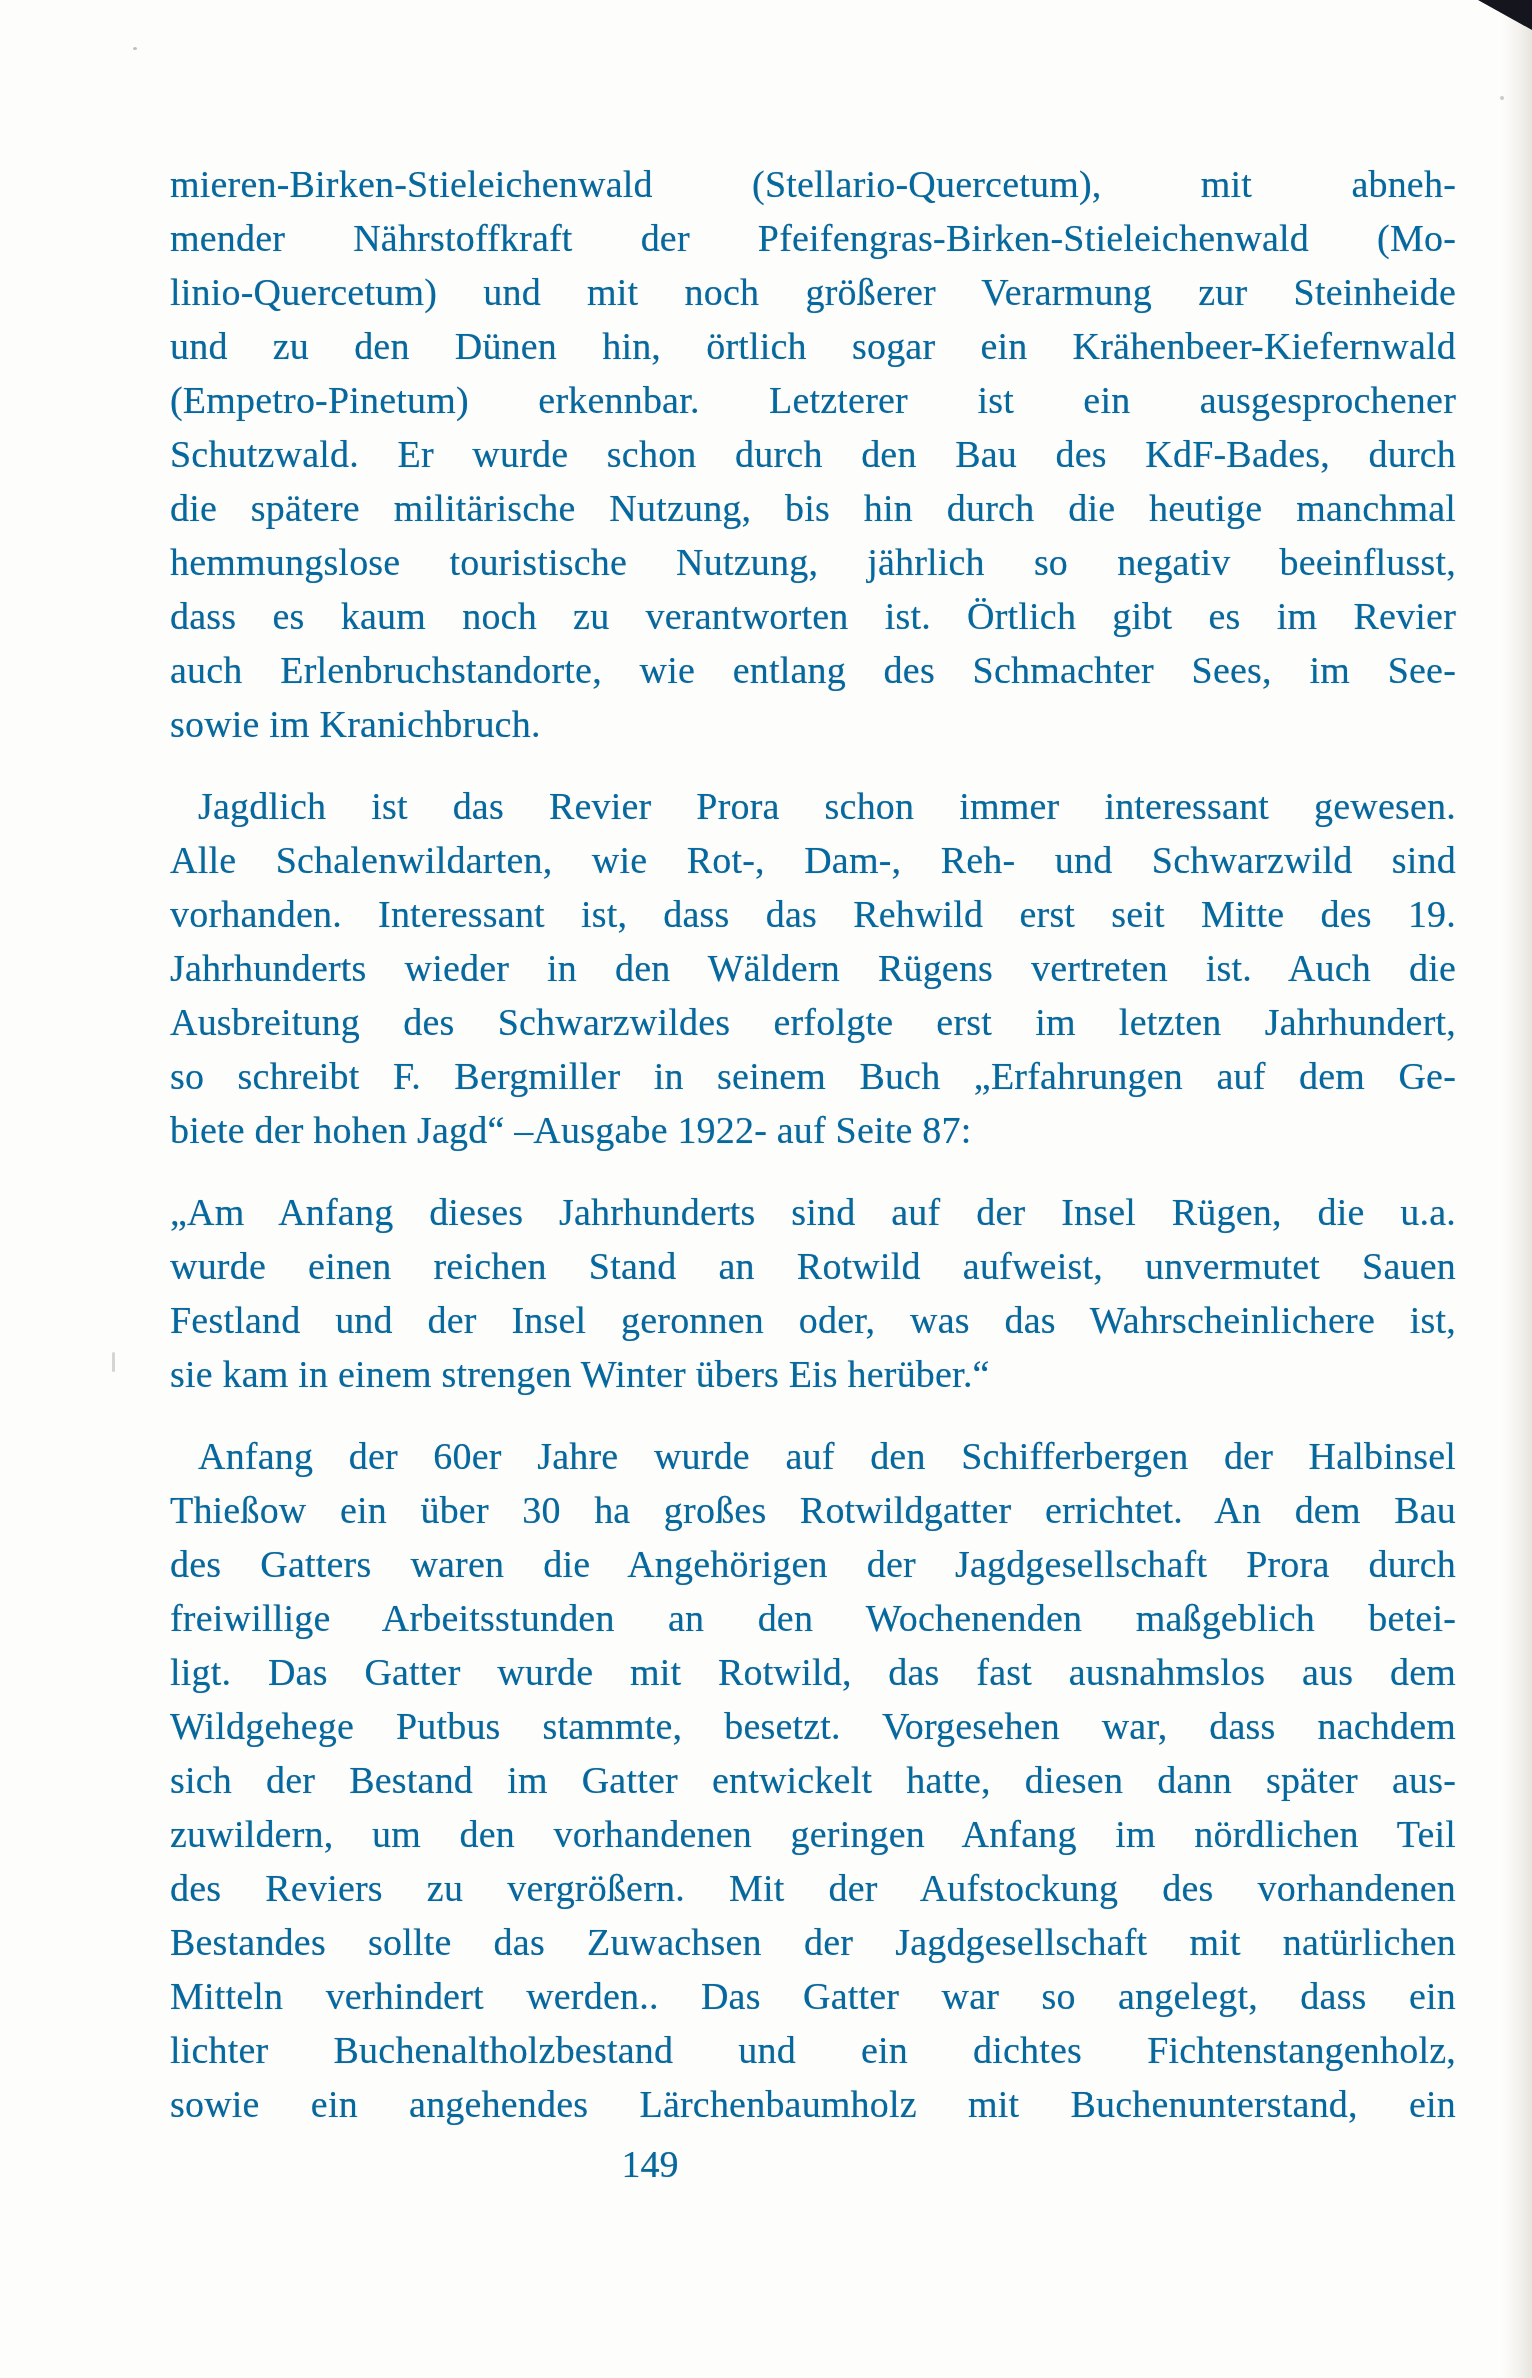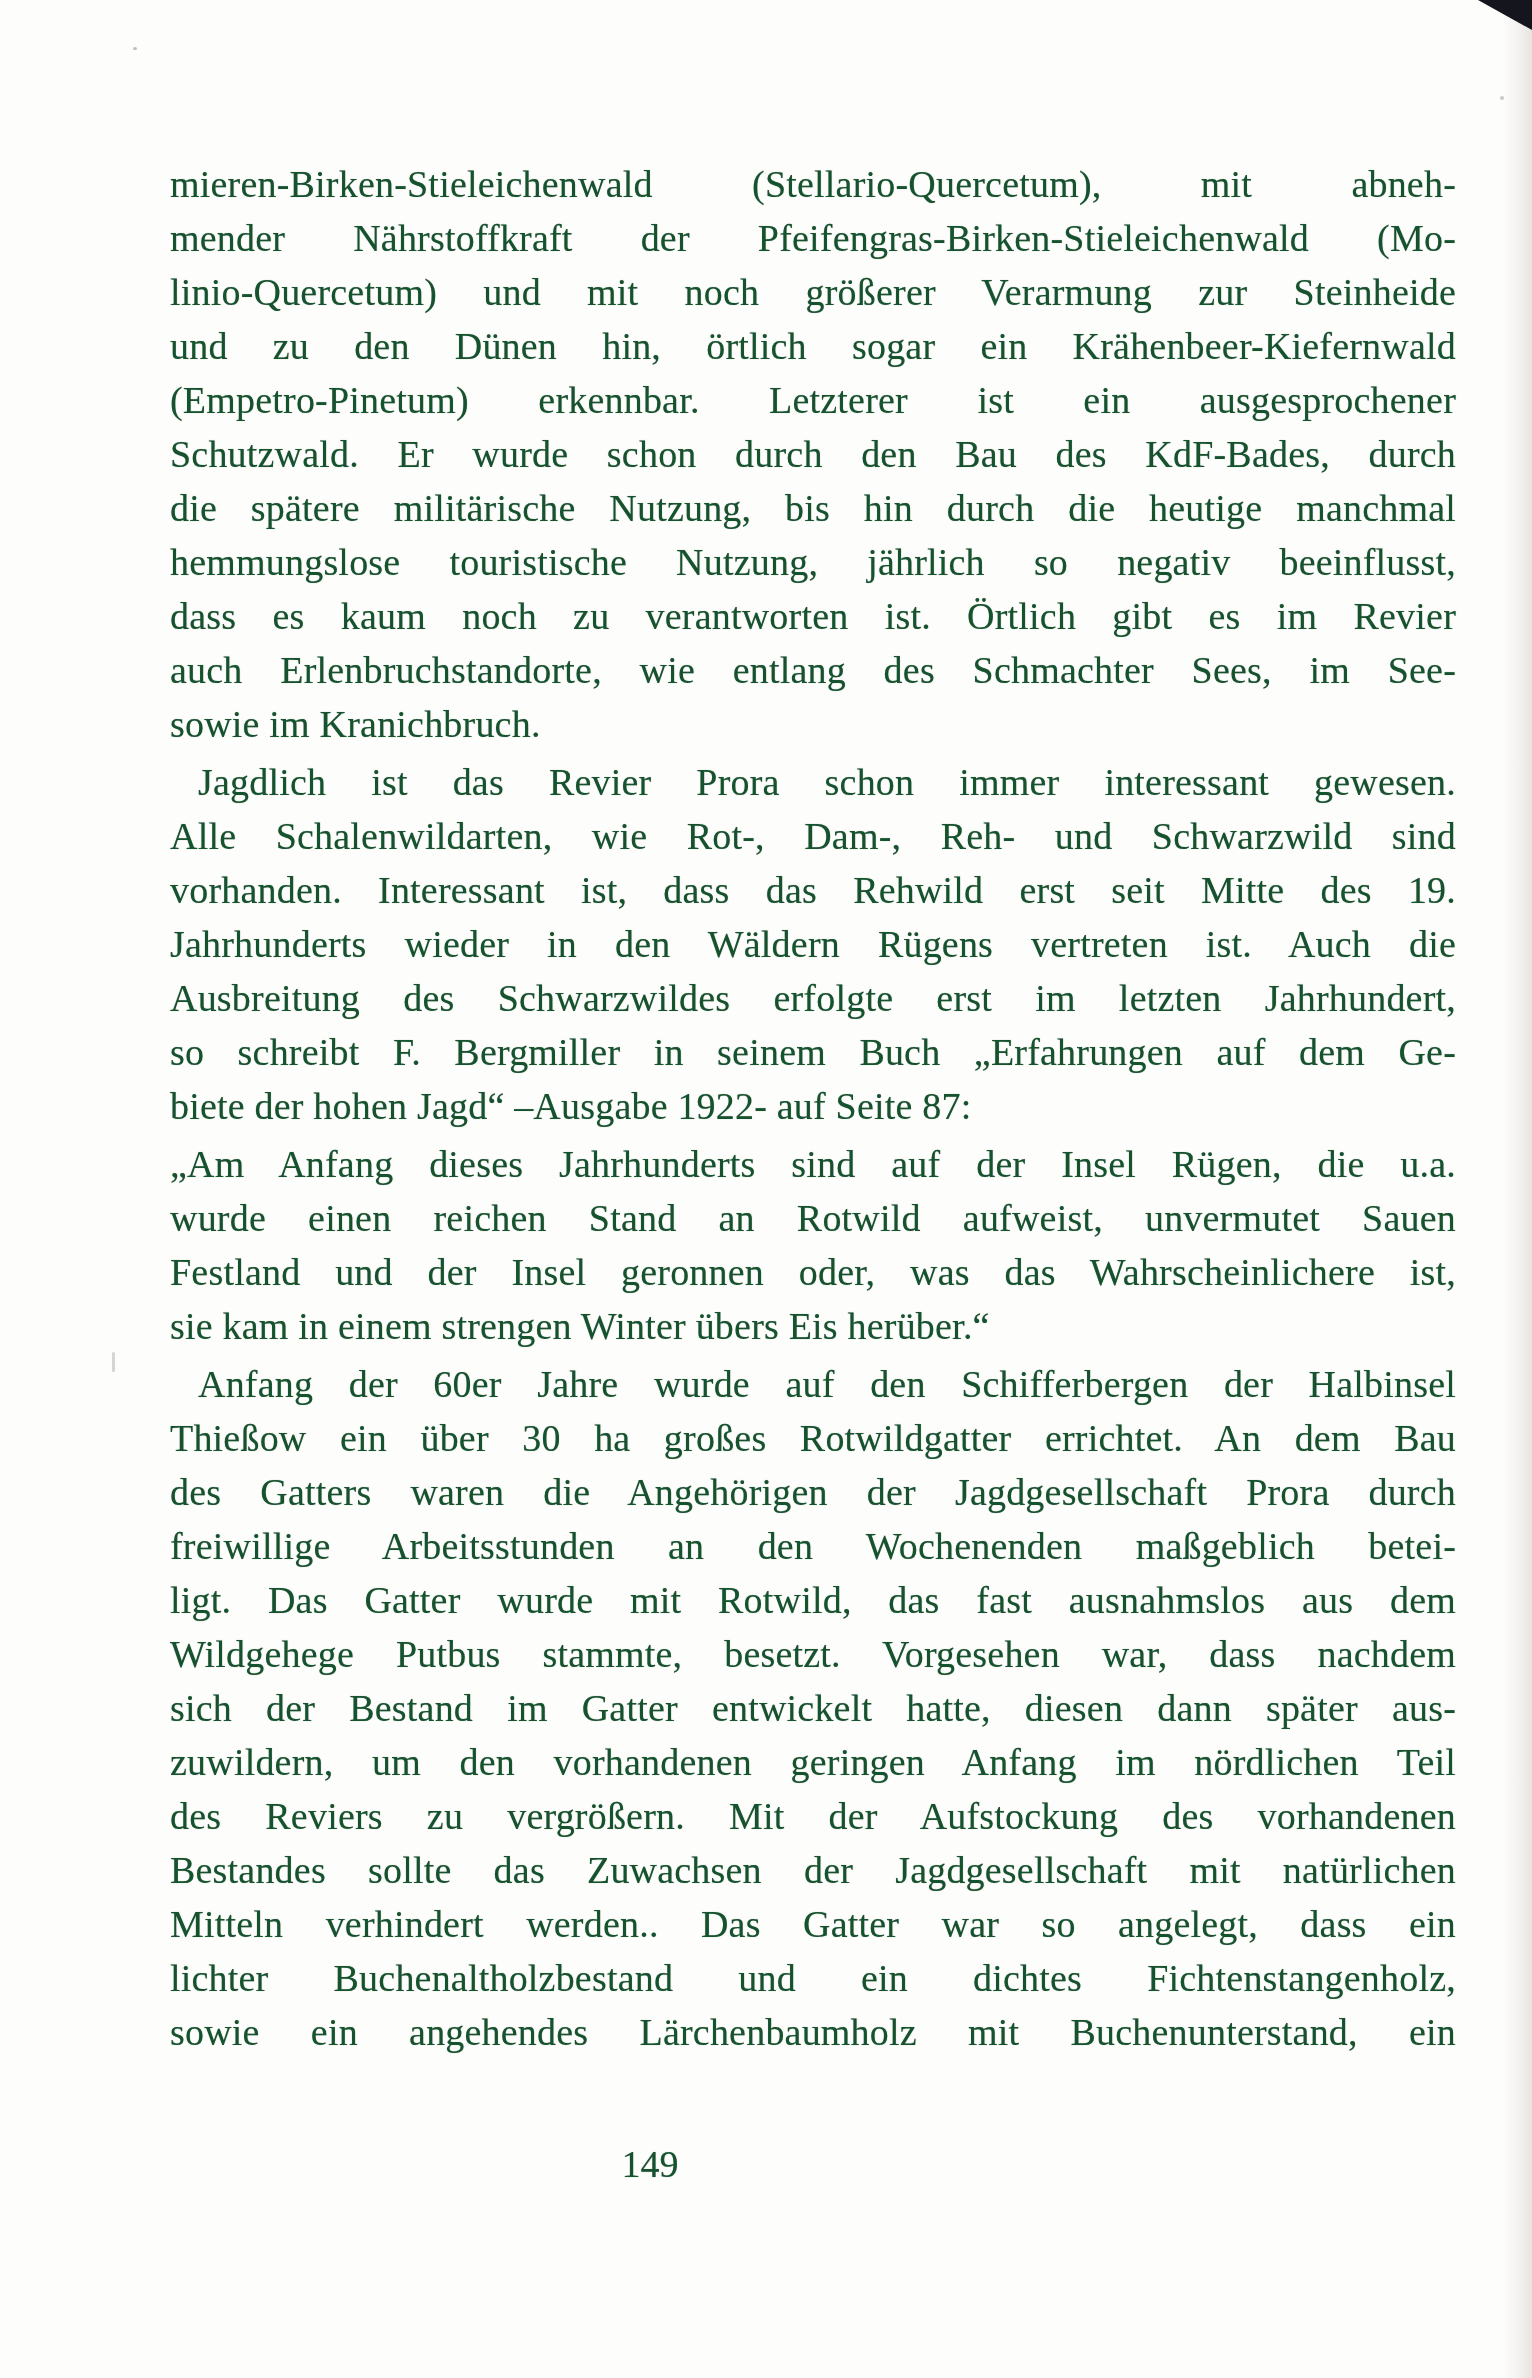--- a/index.html
+++ b/index.html
@@ -3,30 +3,30 @@
 <meta charset="utf-8">
 <style>
   html, body { margin: 0; padding: 0; background: #ffffff; }
   .page {
     position: relative;
     width: 1532px;
     height: 2378px;
     background: #fdfdfc;
     overflow: hidden;
     font-family: "Liberation Serif", "DejaVu Serif", serif;
-    color: #14532d;
+    color: #0369a1;
   }
   .textblock {
     position: absolute;
     left: 170px;
     top: 157px;
     width: 1286px;
   }
   .para { margin: 0; padding: 0; }
-  .para + .para { margin-top: 4px; }
+  .para + .para { margin-top: 28px; }
   .line {
     font-size: 38px;
     line-height: 54px;
     text-align: justify;
     text-align-last: justify;
     text-shadow: 0 0 1px rgba(20,20,20,0.38);
     letter-spacing: 0.2px;
   }
   .line.end { text-align-last: left; }
   .line.indent { text-indent: 28px; }

